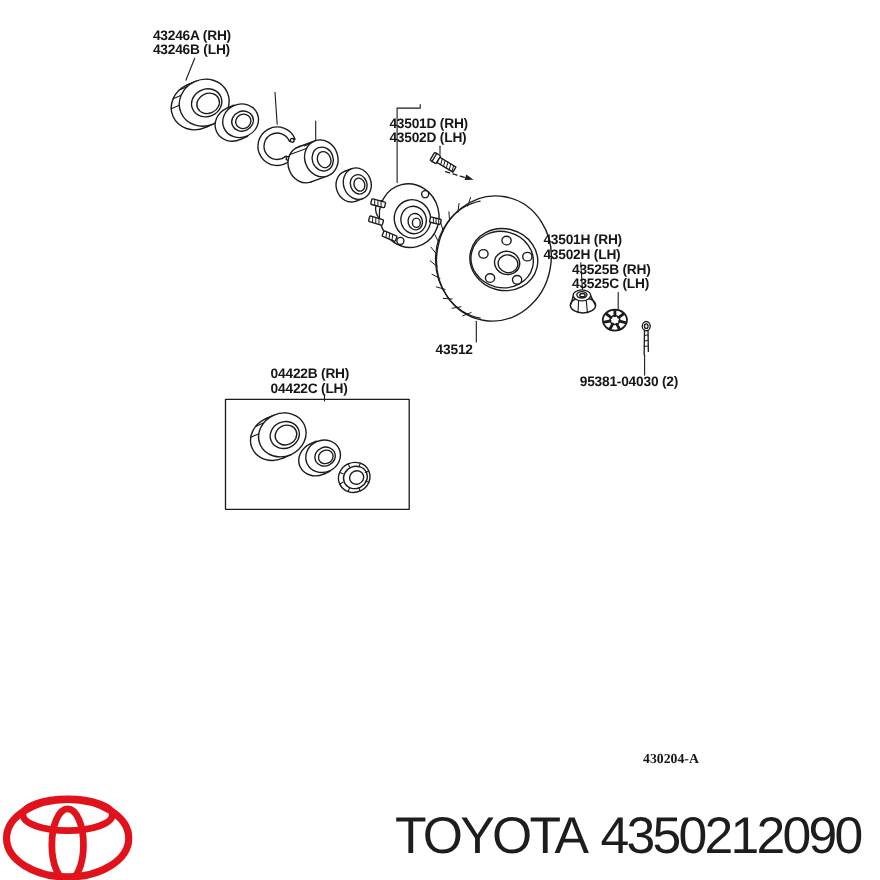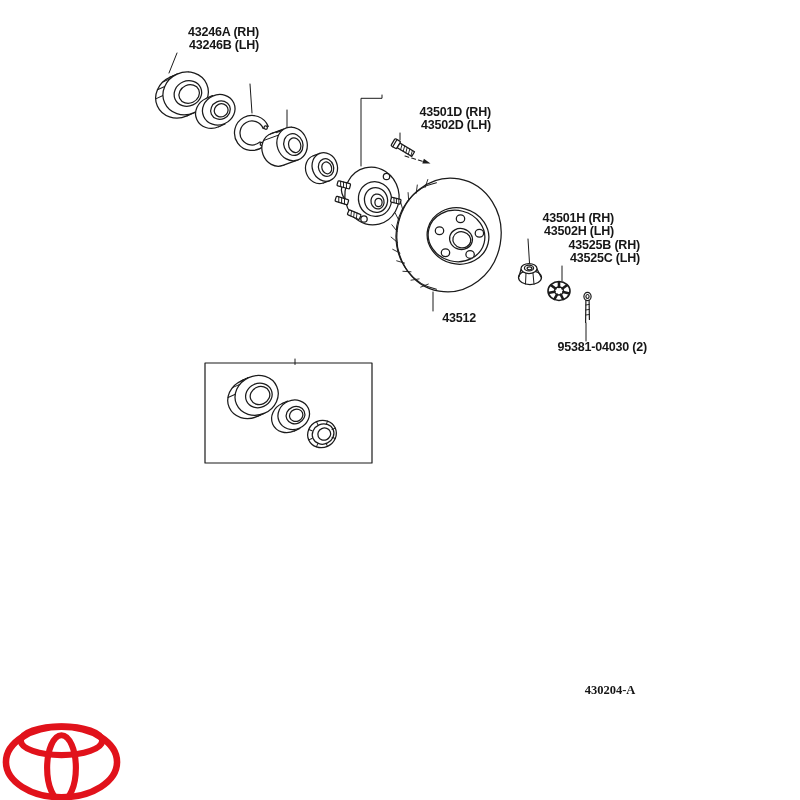--- a/index.html
+++ b/index.html
@@ -1,21 +1,21 @@
 <!DOCTYPE html>
 <html><head>
 <meta charset="utf-8">
 <style>
   html,body{margin:0;padding:0;background:#ffffff;}
   body{width:800px;height:800px;overflow:hidden;position:relative;
        font-family:"Liberation Sans",sans-serif;}
   .stage{position:absolute;inset:0;background:#ffffff;}
   .art{position:absolute;left:0;top:0;stroke:#1b1b1b;stroke-width:1.25;fill:none;
        stroke-linejoin:round;stroke-linecap:round;}
-  .lbl{position:absolute;display:flex;flex-direction:column;align-items:flex-end;
+  .lbl{position:absolute;display:flex;flex-direction:column;align-items:flex-start;
        font-weight:bold;font-size:12.5px;line-height:13px;color:#161616;
        letter-spacing:-0.2px;white-space:nowrap;text-align:center;}
   .ref{position:absolute;font-weight:bold;font-size:12.5px;color:#161616;
        text-align:center;white-space:nowrap;font-family:Liberation Serif, serif;}
   .brandline{position:absolute;left:359px;top:733px;display:flex;gap:13px;
        font-weight:400;font-size:47px;line-height:1.1;color:#1d1d1d;
        letter-spacing:-2.5px;white-space:nowrap;}
   .logo{position:absolute;left:2px;top:723px;width:119px;height:80px;overflow:visible;}
 </style>
 </head>
@@ -236,42 +236,48 @@
             <path d="M329.8,426.9 L332.3,424.5"></path>
         </g>
       </g>
     </g>
   </svg>
 
   <div class="lbl" style="left:139px;top:26px;width:120px">
     <span>43246A (RH)</span>
     <span>43246B (LH)</span>
   </div>
-  <div class="lbl" style="left:371px;top:106px;width:120px">
+  <div class="lbl" style="left:354px;top:106px;width:120px">
     <span>43501D (RH)</span>
     <span>43502D (LH)</span>
   </div>
   <div class="lbl" style="left:494px;top:212px;width:120px">
     <span>43501H (RH)</span>
     <span>43502H (LH)</span>
   </div>
   <div class="lbl" style="left:520px;top:239px;width:120px">
     <span>43525B (RH)</span>
     <span>43525C (LH)</span>
   </div>
   <div class="lbl" style="left:527px;top:341px;width:120px">
     <span>95381-04030 (2)</span>
   </div>
   <div class="lbl" style="left:396px;top:312px;width:80px">
     <span>43512</span>
+  </div>
+  <div class="lbl" style="left:246px;top:334px;width:120px">
+    <span>04422B (RH)</span>
+    <span>04422C (LH)</span>
   </div>
 
   <div class="ref" style="left:555px;top:683px;width:110px">430204-A</div>
 
   <svg class="logo" viewBox="0 0 120 80" fill="none" stroke-width="6.2">
     <ellipse cx="60" cy="39" rx="56" ry="35.5" stroke-width="6.6" stroke="#e1121b"></ellipse>
     <ellipse cx="60" cy="17.5" rx="41" ry="14.5" stroke="#e1121b"></ellipse>
     <ellipse cx="60" cy="45" rx="14.5" ry="33" stroke="#e1121b"></ellipse>
   </svg>
   <div class="brandline">
+    <span>TOYOTA</span>
+    <span>4350212090</span>
   </div>
 
 </div>
 
 </body></html>

